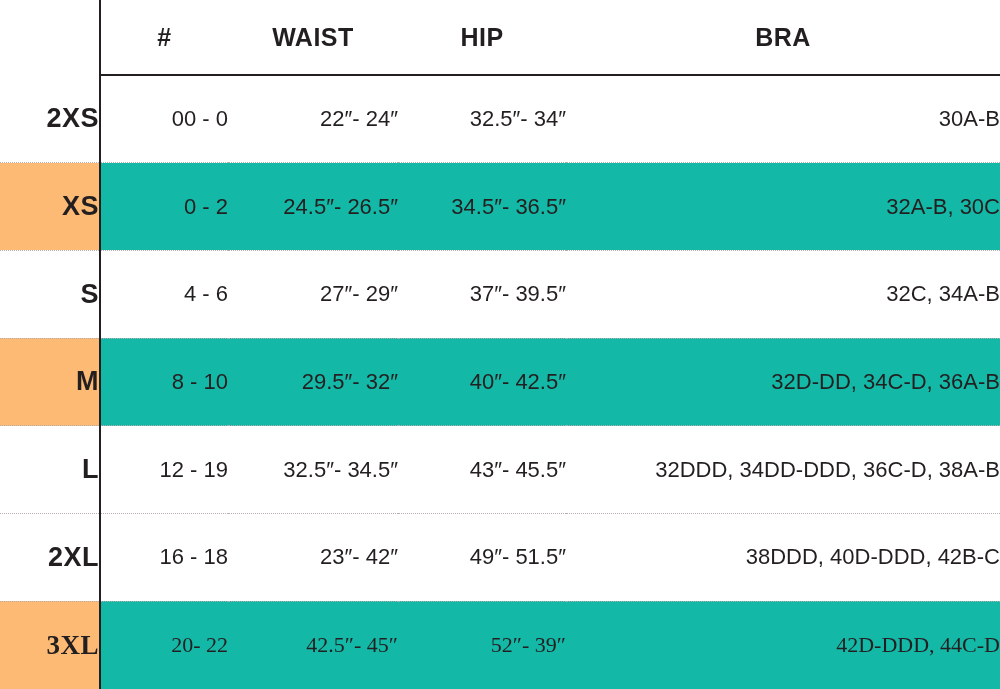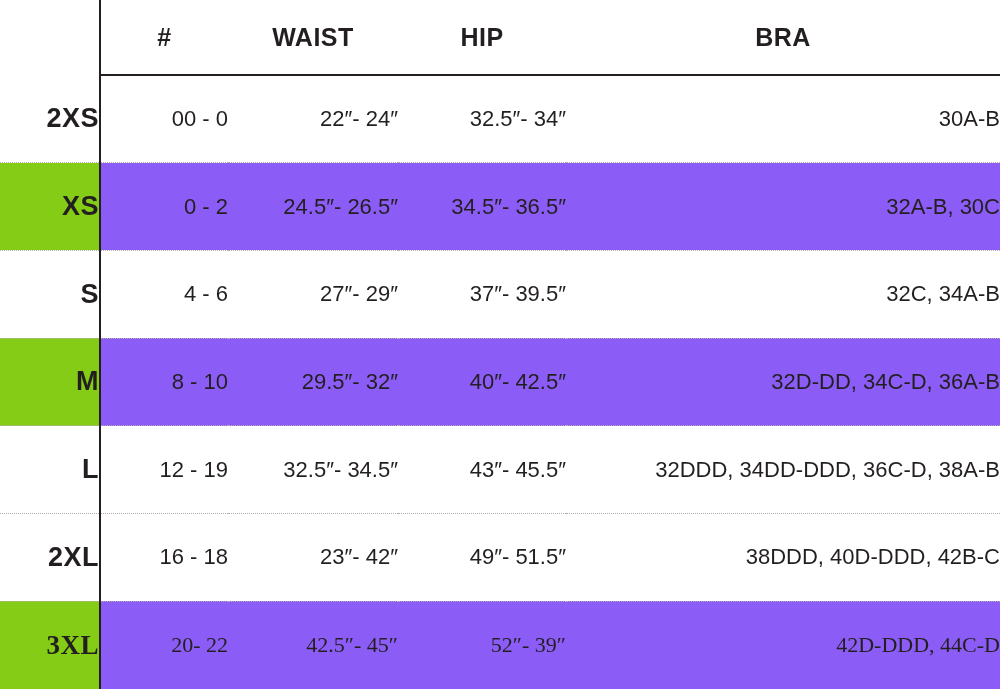--- a/index.html
+++ b/index.html
@@ -64,24 +64,24 @@
   }
   tbody tr:last-child td { border-bottom: none; font-family: Liberation Serif, serif; }
 
   tbody td.size {
     font-size: 27px;
     font-weight: bold;
     letter-spacing: 0.5px;
   }
 
   tbody tr.shaded td {
-    background: #8b5cf6;
+    background: #14b8a6;
   }
   tbody tr.shaded td.size {
-    background: #84cc16;
+    background: #fdba74;
     padding-left: 12px;
   }
   tbody tr.plain td.size {
     background: #ffffff;
   }
 
   
   tbody td.size, thead th.size-head {
     border-right: 2px solid #231f20;
   }

